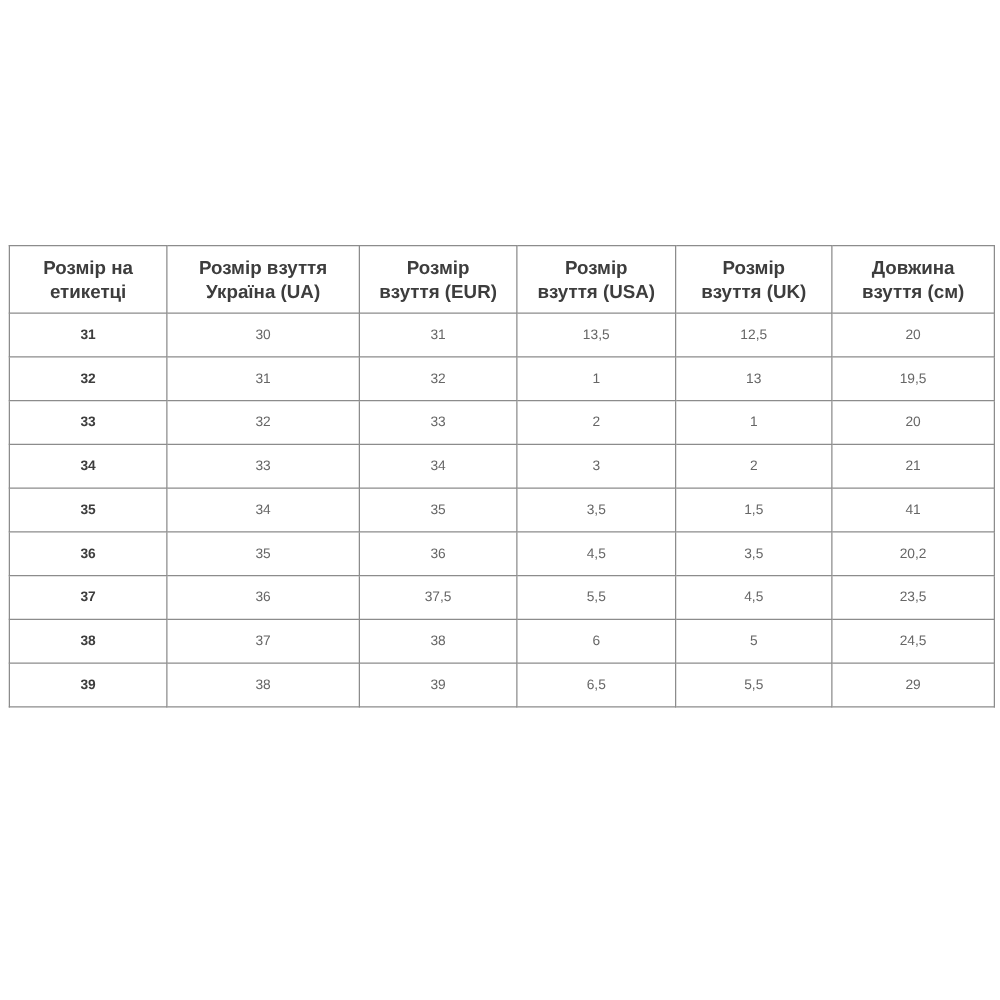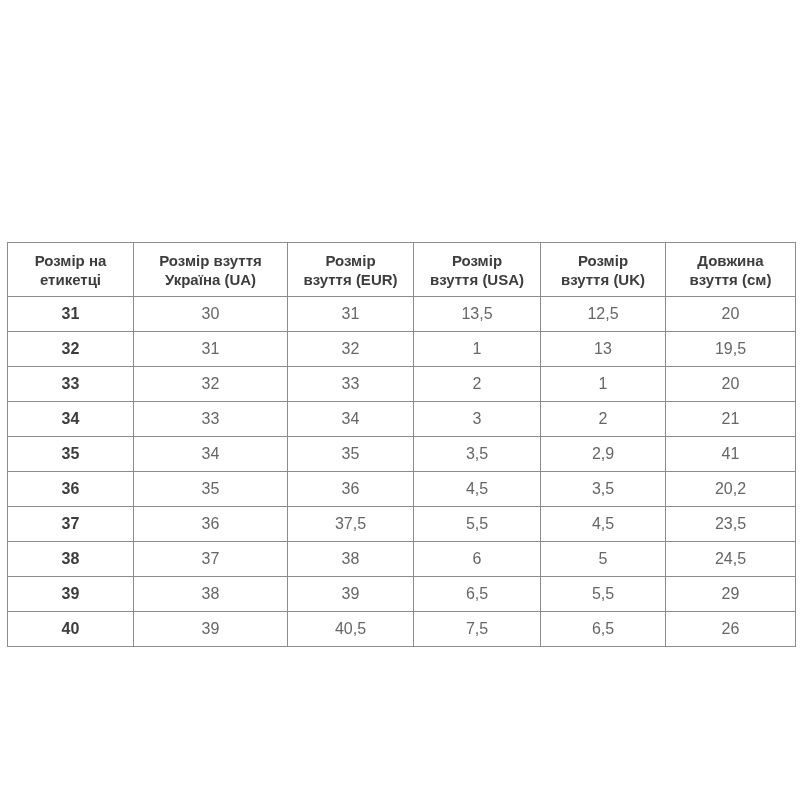--- a/index.html
+++ b/index.html
@@ -9,21 +9,20 @@
     width: 800px;
     height: 800px;
     font-family: "Liberation Sans", sans-serif;
     position: relative;
     overflow: hidden;
   }
   .table-wrap {
     position: absolute;
     left: 7px;
     top: 196px;
-    margin-top: 46px;
   }
   table.size-table {
     border-collapse: collapse;
     table-layout: fixed;
     background: #ffffff;
   }
   table.size-table th,
   table.size-table td {
     border: 1px solid #8c8c8c;
     text-align: center;
@@ -32,21 +31,21 @@
   }
   table.size-table th {
     height: 53px;
     font-size: 15px;
     font-weight: bold;
     color: #3d3d3d;
     line-height: 19px;
   }
   table.size-table td {
     height: 34px;
-    font-size: 16px;
+    font-size: 11px;
     font-weight: normal;
     color: #666666;
   }
   table.size-table td:first-child {
     font-weight: bold;
     color: #3d3d3d;
   }
 </style>
 </head>
 <body>
@@ -120,21 +119,21 @@
           <td>34</td>
           <td>3</td>
           <td>2</td>
           <td>21</td>
         </tr>
         <tr>
           <td>35</td>
           <td>34</td>
           <td>35</td>
           <td>3,5</td>
-          <td>2,9</td>
+          <td>1,5</td>
           <td>41</td>
         </tr>
         <tr>
           <td>36</td>
           <td>35</td>
           <td>36</td>
           <td>4,5</td>
           <td>3,5</td>
           <td>20,2</td>
         </tr>
@@ -155,23 +154,15 @@
           <td>24,5</td>
         </tr>
         <tr>
           <td>39</td>
           <td>38</td>
           <td>39</td>
           <td>6,5</td>
           <td>5,5</td>
           <td>29</td>
         </tr>
-        <tr>
-          <td>40</td>
-          <td>39</td>
-          <td>40,5</td>
-          <td>7,5</td>
-          <td>6,5</td>
-          <td>26</td>
-        </tr>
       </tbody>
   </table>
 </div>
 
 </body></html>

